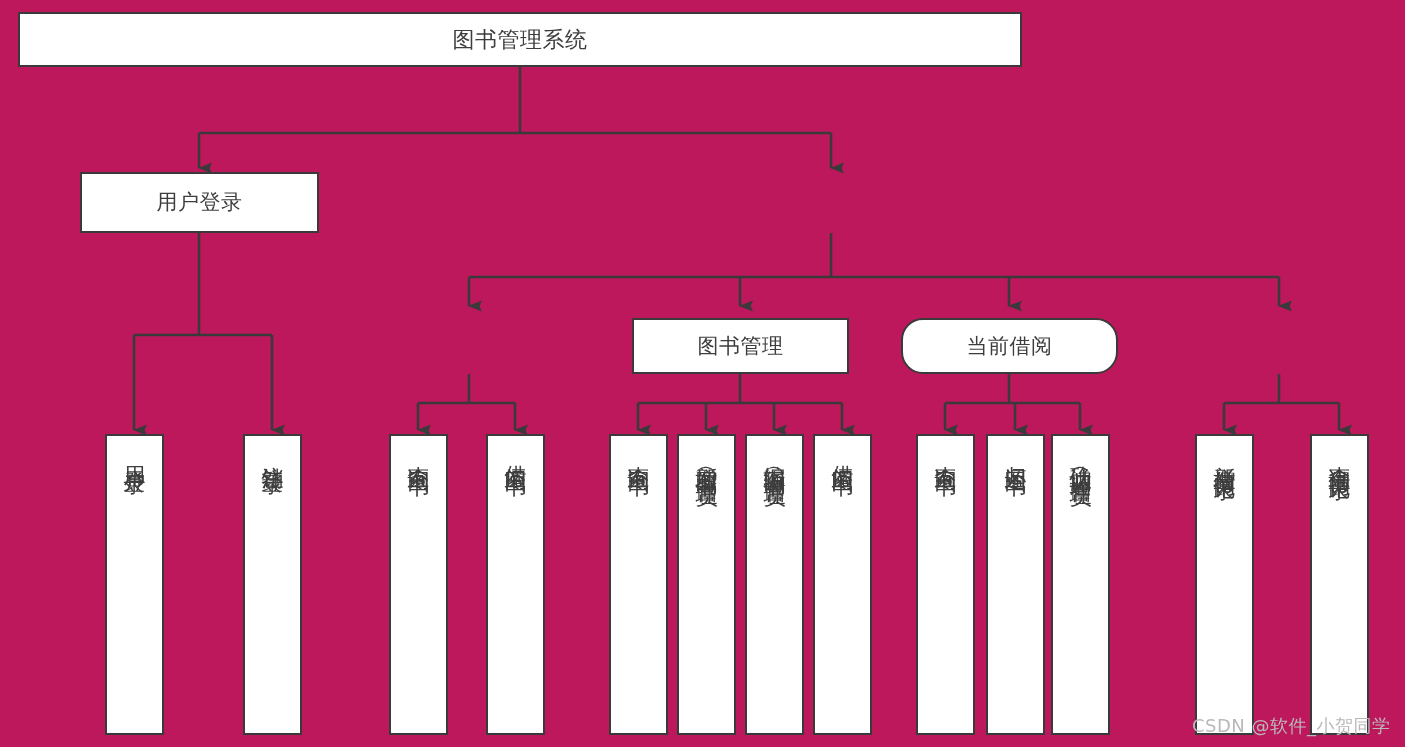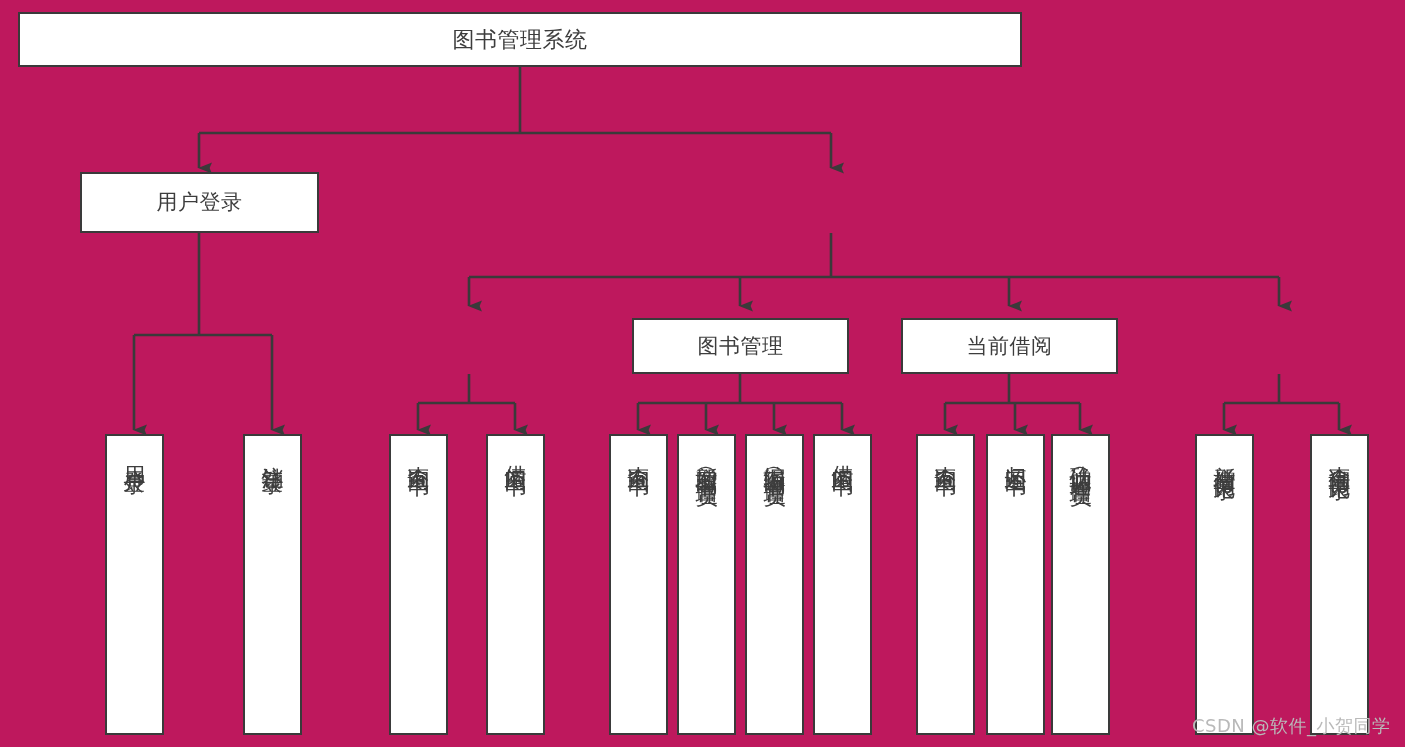--- a/index.html
+++ b/index.html
@@ -127,21 +127,21 @@
   <div class="node h" style="left:80px;top:172px;width:239px;height:61px;">
     <span class="lbl">用户登录</span>
   </div>
 
 
 
   <div class="node h" style="left:632px;top:318px;width:217px;height:56px;">
     <span class="lbl">图书管理</span>
   </div>
 
-  <div class="node h" style="left:901px;top:318px;width:217px;height:56px;">
+  <div class="node h" style="left:901px;top:318px;width:217px;height:56px;border-radius:22px;">
     <span class="lbl">当前借阅</span>
   </div>
 
 
   <div class="node v" style="left:105px;top:434px;width:59px;height:301px;">
     <span class="lbl">用户登录</span>
   </div>
 
   <div class="node v" style="left:243px;top:434px;width:59px;height:301px;">
     <span class="lbl">注销登录</span>

